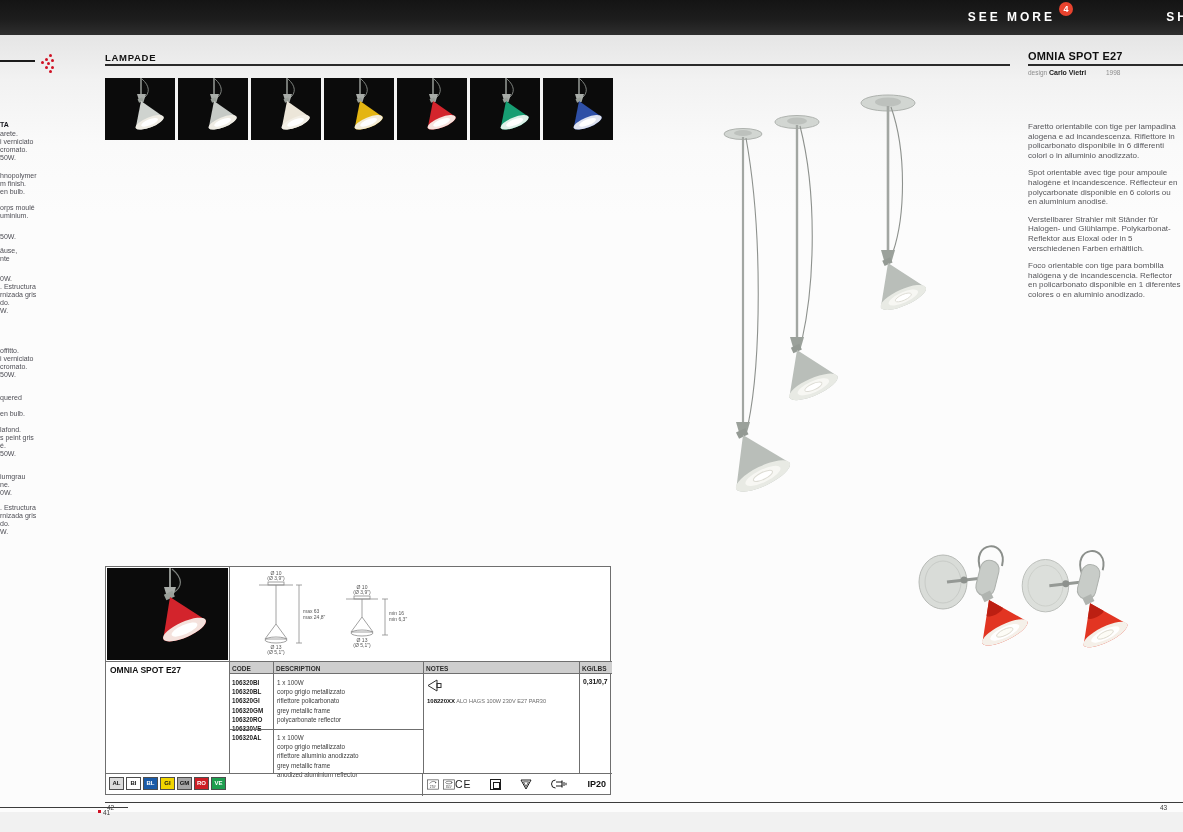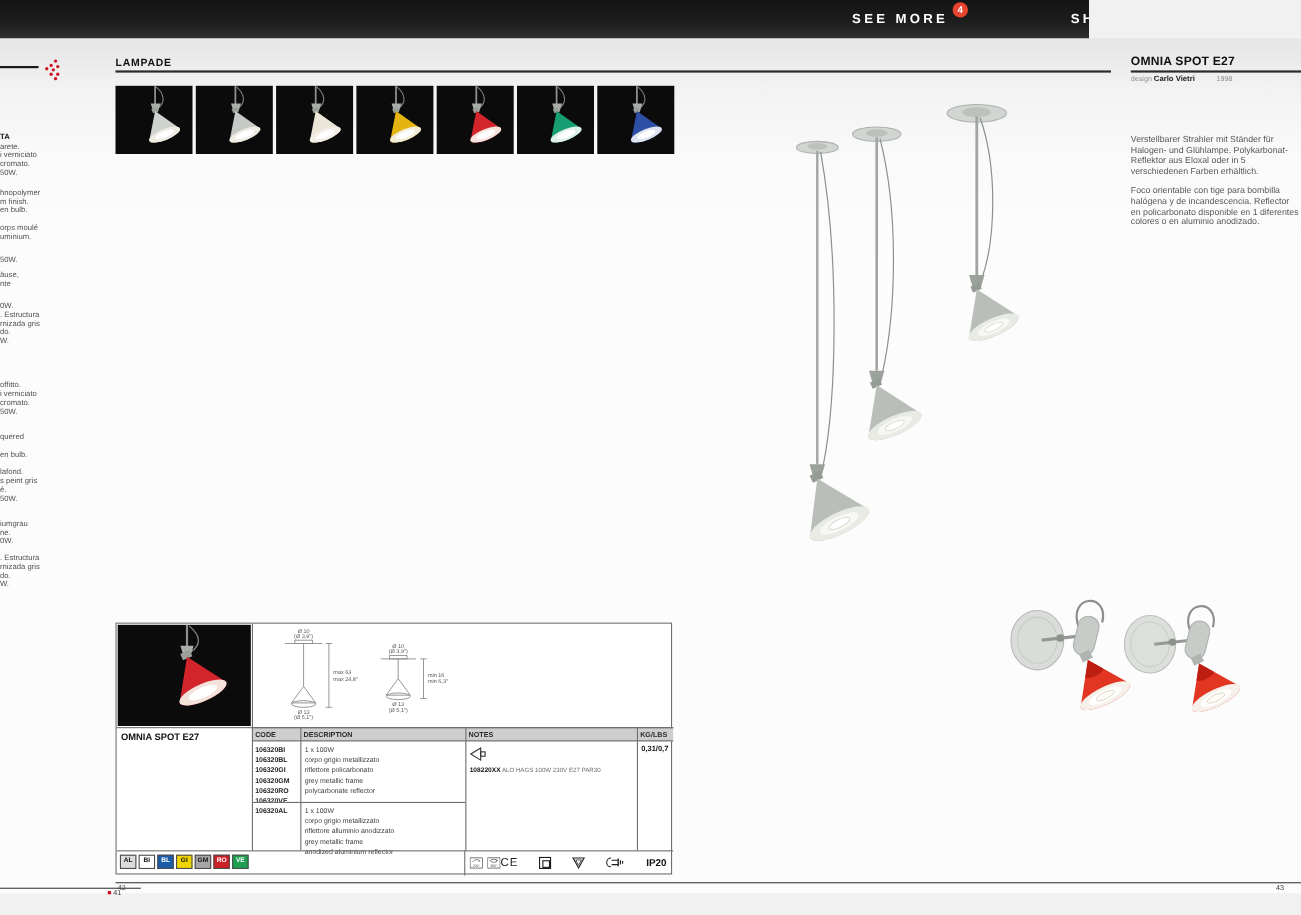--- a/index.html
+++ b/index.html
@@ -1,21 +1,21 @@
 <!DOCTYPE html>
 <html><head>
 <meta charset="utf-8">
 <style>
   html,body{margin:0;padding:0;}
   body{background:#dddddd;font-family:"Liberation Sans", sans-serif;}
   .stage{position:relative;width:1183px;height:832px;background:#f1f1f1;overflow:hidden;margin:0 auto;}
   .abs{position:absolute;}
 
   
-  .topbar{position:absolute;left:0;top:0;width:990px;height:35px;
+  .topbar{position:absolute;left:0;top:0;width:1183px;height:35px;
     background:linear-gradient(180deg,#141414 0%,#1d1d1d 55%,#2e2e2e 100%);overflow:hidden;}
   .see-more{position:absolute;right:128px;top:10px;color:#ffffff;font-size:12px;font-weight:bold;letter-spacing:3px;}
   .badge{position:absolute;right:110px;top:2px;width:14px;height:14px;border-radius:50%;
     background:#e8432e;color:#fff;font-size:9px;font-weight:bold;text-align:center;line-height:14px;}
   .share-partial{position:absolute;right:-6px;top:10px;color:#ffffff;font-size:12px;font-weight:bold;letter-spacing:3px;}
 
   
   .page-bg{position:absolute;left:0;top:35px;width:1183px;height:777px;
     background:linear-gradient(180deg,#e5e5e5 0px,#f2f2f2 45px,#fafafa 110px,#fcfcfc 180px,#fcfcfc 100%);}
 
@@ -105,20 +105,22 @@
   <div class="rule-main"></div>
   <div class="rule-right"></div>
 
   <div class="prod-title">OMNIA SPOT E27</div>
   <div class="design-line">
     <span>design</span>
     <b>Carlo Vietri</b>
     <span class="year">1998</span>
   </div>
   <div class="desc-col">
+    <p>Faretto orientabile con tige per lampadina alogena e ad incandescenza. Riflettore in policarbonato disponibile in 6 differenti colori o in alluminio anodizzato.</p>
+    <p>Spot orientable avec tige pour ampoule halogène et  incandescence. Réflecteur en polycarbonate disponible en 6 coloris ou en aluminium anodisé.</p>
     <p>Verstellbarer Strahler mit Ständer für Halogen- und Glühlampe. Polykarbonat-Reflektor aus Eloxal oder in 5 verschiedenen Farben erhältlich.</p>
     <p>Foco orientable con tige para bombilla halógena y de incandescencia. Reflector en policarbonato disponible en 1 diferentes colores o en aluminio anodizado.</p>
   </div>
 
   <div class="sidebar">
     <div class="sb bold" style="top:0;">TA</div>
     <div class="sb" style="top:9px;">arete.
 i verniciato
 cromato.
 50W.</div>

